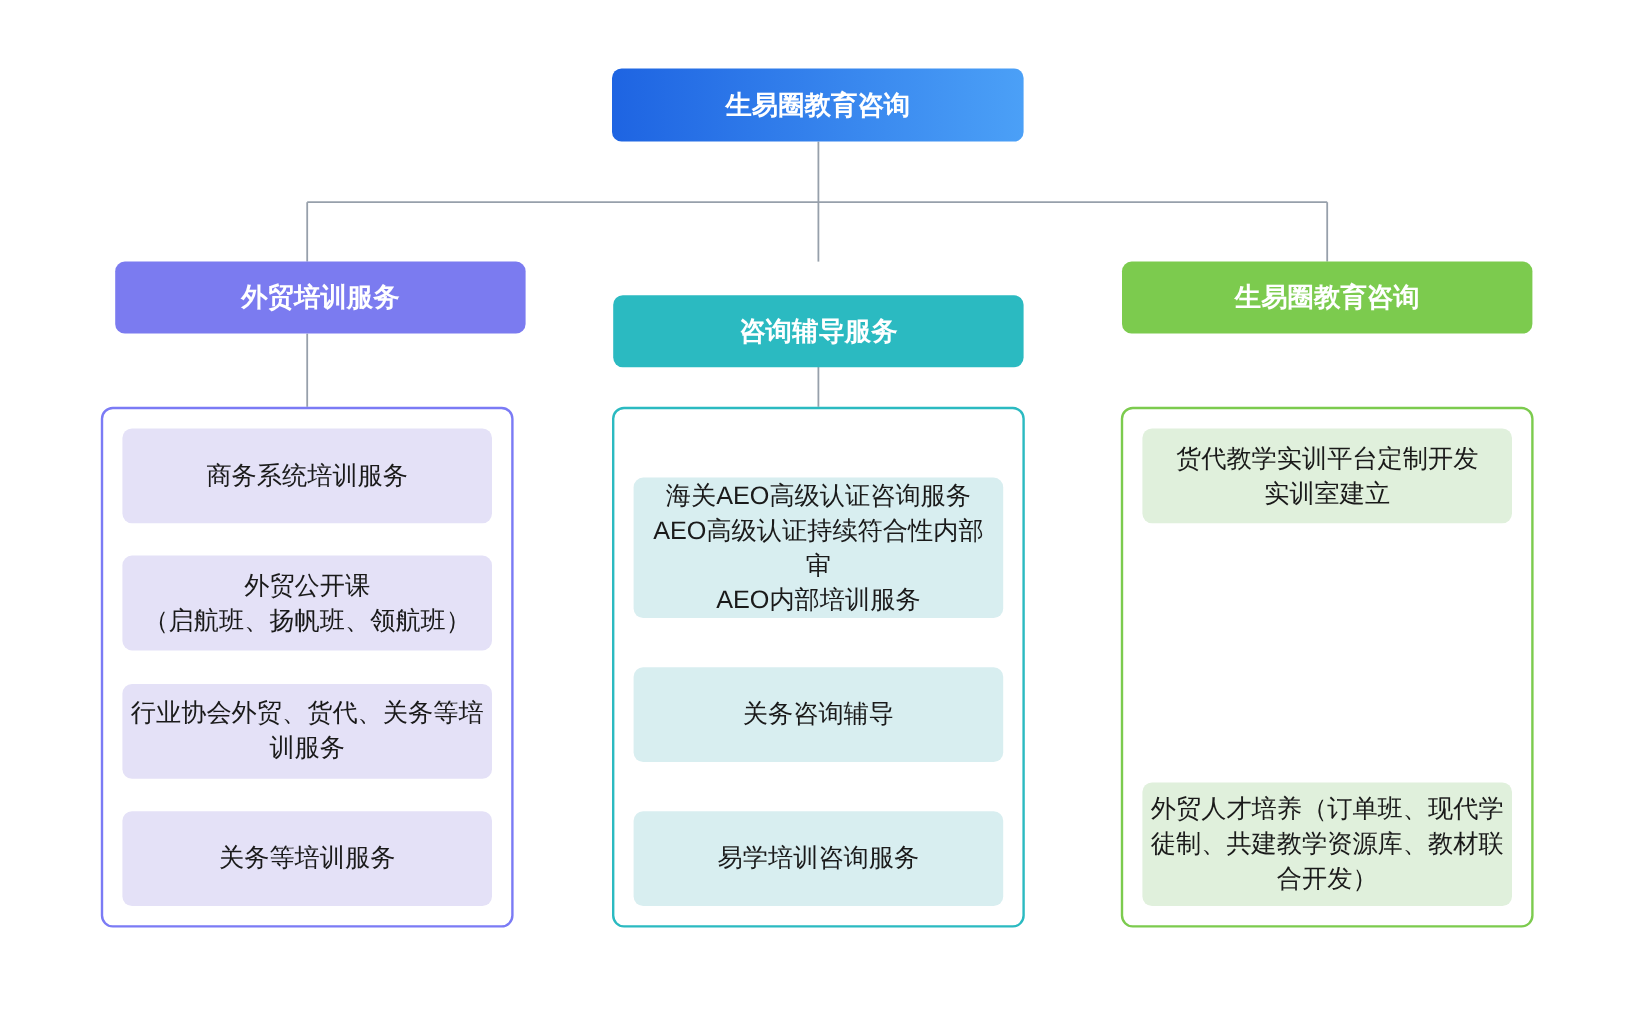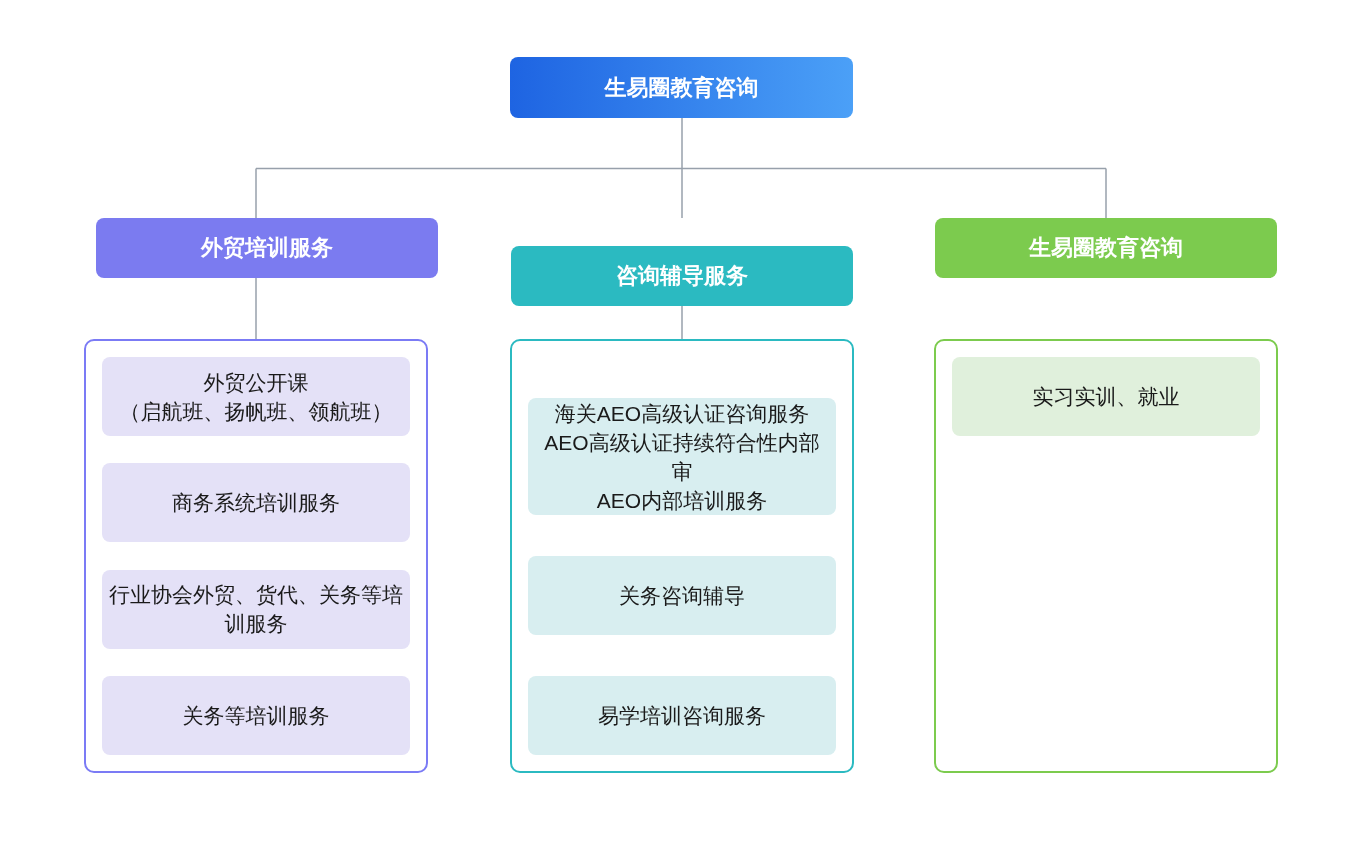--- a/index.html
+++ b/index.html
@@ -114,25 +114,25 @@
   </div>
   <div class="node branch-header b2">
     <span>咨询辅导服务</span>
   </div>
   <div class="node branch-header b3">
     <span>生易圈教育咨询</span>
   </div>
 
   <div class="branch-panel b1">
     <div class="service-item">
+      <span class="label">商务系统培训服务</span>
+    </div>
+    <div class="service-item">
       <span class="label">外贸公开课
 （启航班、扬帆班、领航班）</span>
-    </div>
-    <div class="service-item">
-      <span class="label">商务系统培训服务</span>
     </div>
     <div class="service-item">
       <span class="label">行业协会外贸、货代、关务等培训服务</span>
     </div>
     <div class="service-item">
       <span class="label">关务等培训服务</span>
     </div>
   </div>
 
   <div class="branch-panel b2">
@@ -144,17 +144,21 @@
     <div class="service-item">
       <span class="label">关务咨询辅导</span>
     </div>
     <div class="service-item">
       <span class="label">易学培训咨询服务</span>
     </div>
   </div>
 
   <div class="branch-panel b3">
     <div class="service-item">
-      <span class="label">实习实训、就业</span>
+      <span class="label">货代教学实训平台定制开发
+实训室建立</span>
+    </div>
+    <div class="service-item">
+      <span class="label">外贸人才培养（订单班、现代学徒制、共建教学资源库、教材联合开发）</span>
     </div>
   </div>
 
 </div>
 
 </body></html>

